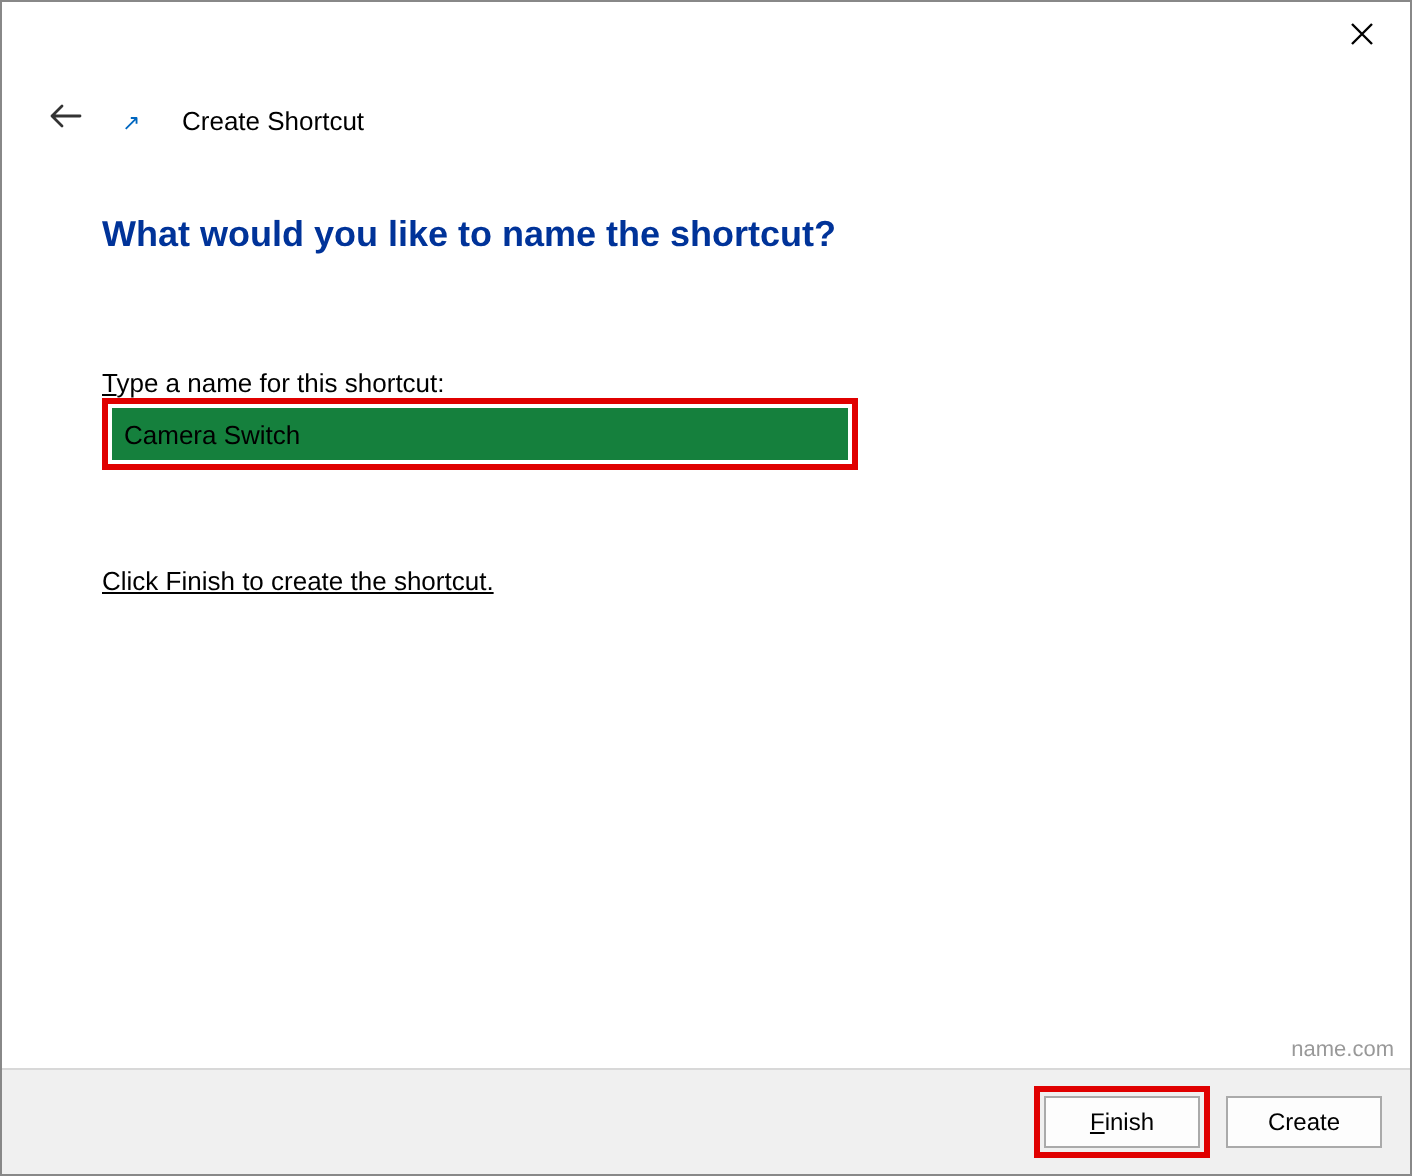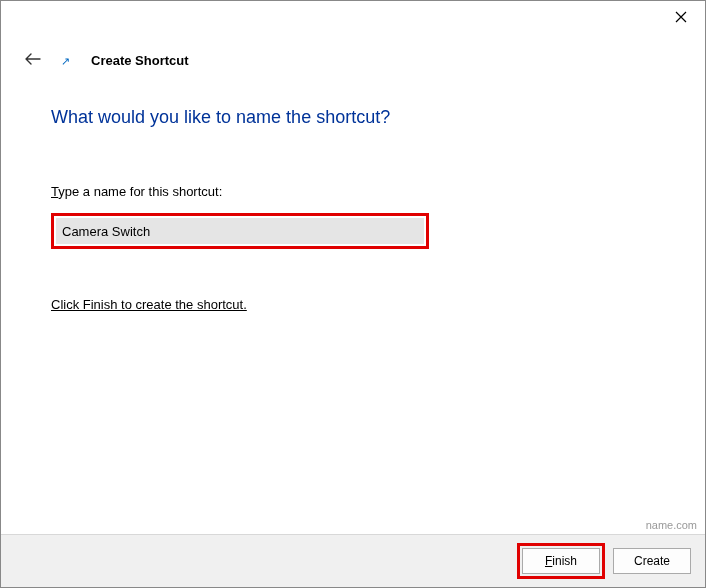--- a/index.html
+++ b/index.html
@@ -59,58 +59,57 @@
       color: #0067c0;
       font-size: 11px;
       position: absolute;
       bottom: -1px;
       left: 0;
     }
     .title-text {
       font-size: 13px;
       color: #000;
       margin-left: 4px;
-      font-weight: bold;
     }
     .main-content {
       position: absolute;
       top: 106px;
       left: 50px;
       right: 50px;
     }
     .question-heading {
       color: #003399;
       font-size: 18px;
-      font-weight: 400;
+      font-weight: 700;
       margin-bottom: 56px;
     }
     .input-label {
       font-size: 13px;
       color: #000;
-      margin-bottom: 14px;
+      margin-bottom: 0;
       display: block;
     }
     .input-label .underline {
       text-decoration: underline;
     }
     .input-wrapper {
       border: 3px solid #e00000;
       padding: 2px;
       width: 378px;
       margin-bottom: 48px;
     }
     .name-input {
       width: 100%;
       height: 26px;
       border: none;
       padding: 0 6px;
       font-size: 13px;
       font-family: inherit;
       outline: none;
-      background: #e5e5e5;
+      background: #15803d;
     }
     .instruction-text {
       font-size: 13px;
       color: #000;
       text-decoration: underline;
     }
     .footer {
       position: absolute;
       bottom: 0;
       left: 0;

